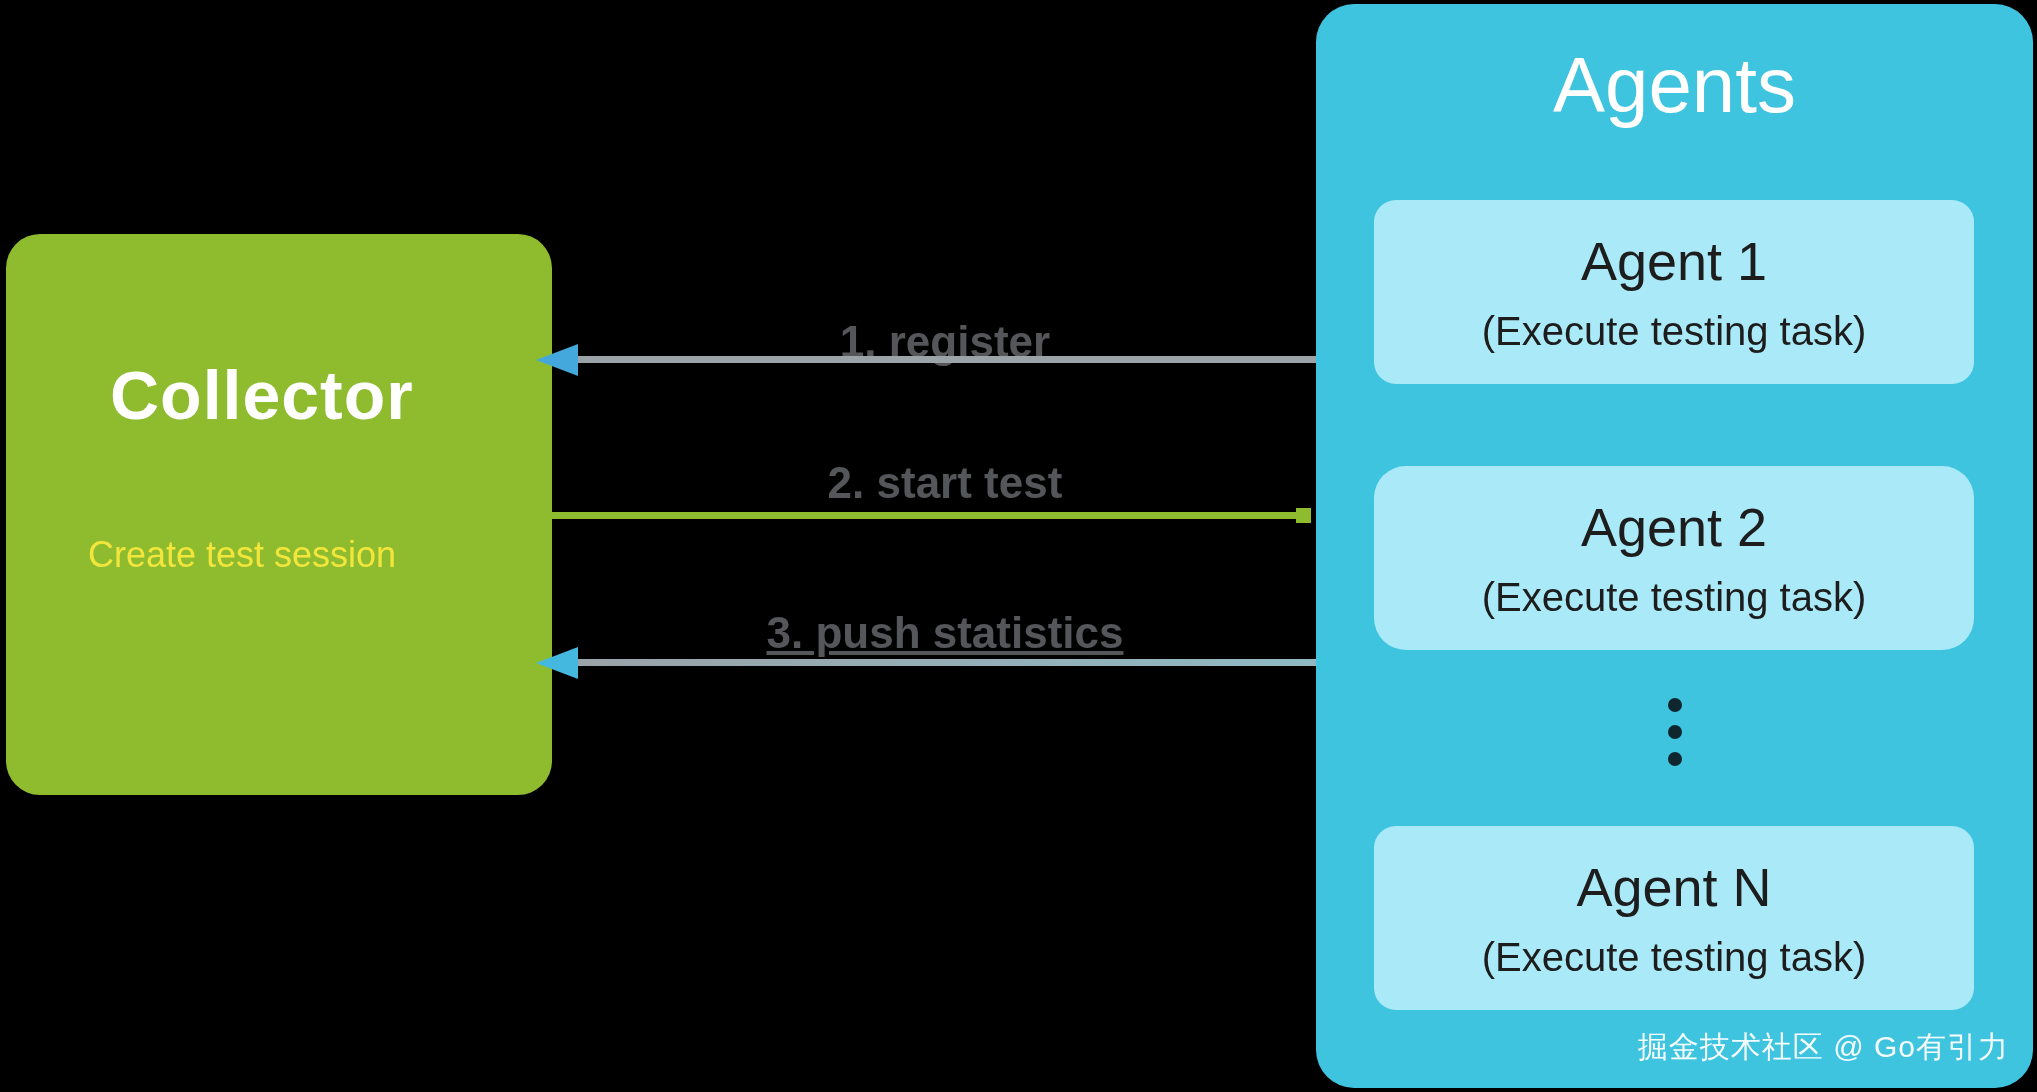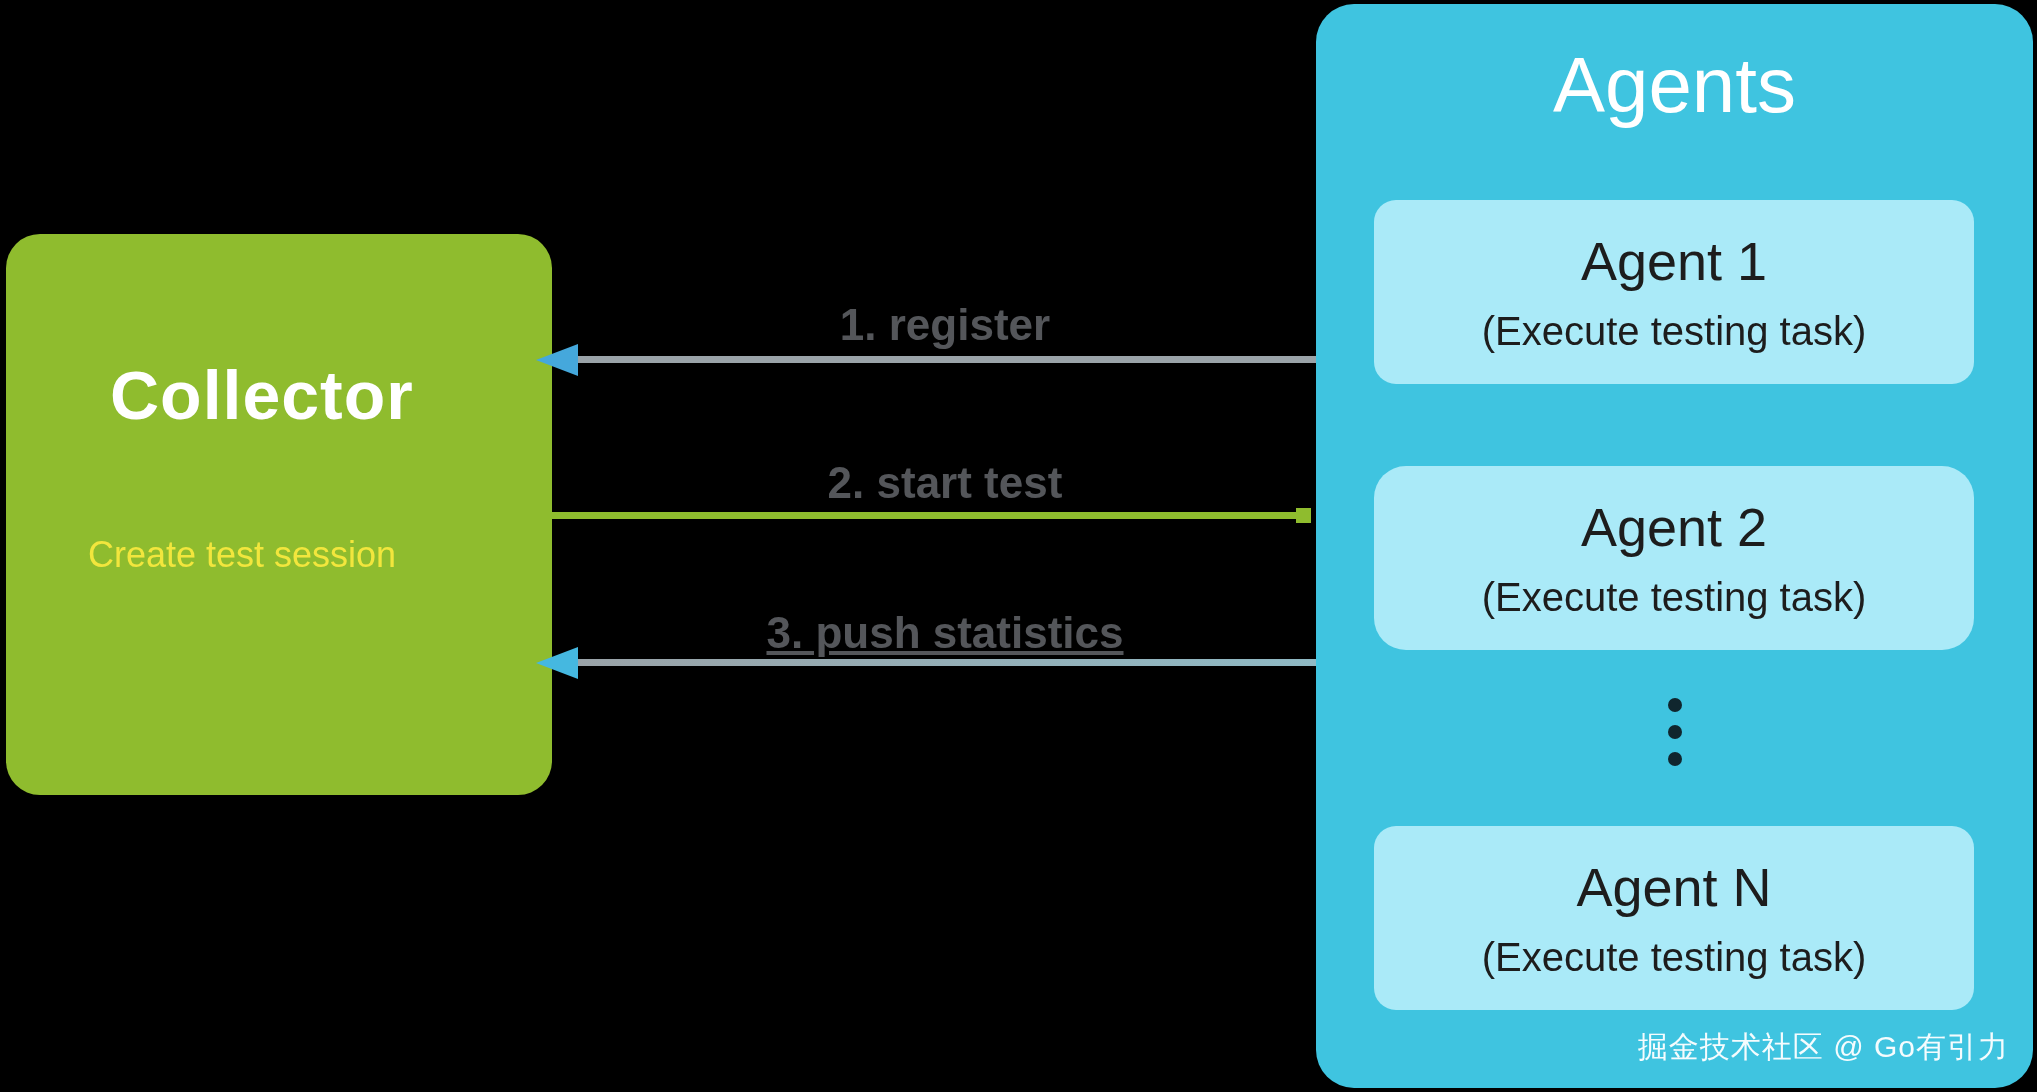--- a/index.html
+++ b/index.html
@@ -76,21 +76,21 @@
     border-top: 16px solid transparent;
     border-bottom: 16px solid transparent;
     border-right: 42px solid #45A8DC;
   }
   .arrowhead-1 { left: 536px; top: 344px; }
   .arrowhead-3 { left: 536px; top: 647px; border-right-color: #45B8E0; }
   .arrow-end-square {
     position: absolute; left: 1296px; top: 508px;
     width: 15px; height: 15px; background: #8FBC2E;
   }
-  .label-1 { top: 300px; }
+  .label-1 { top: 317px; }
   .label-2 { top: 458px; }
   .label-3 { top: 608px; text-decoration: underline; }
 
   
   .watermark {
     position: absolute; right: 28px; bottom: 24px;
     font-size: 30px; color: rgba(255,255,255,0.95);
     letter-spacing: 1px;
   }
 </style>

